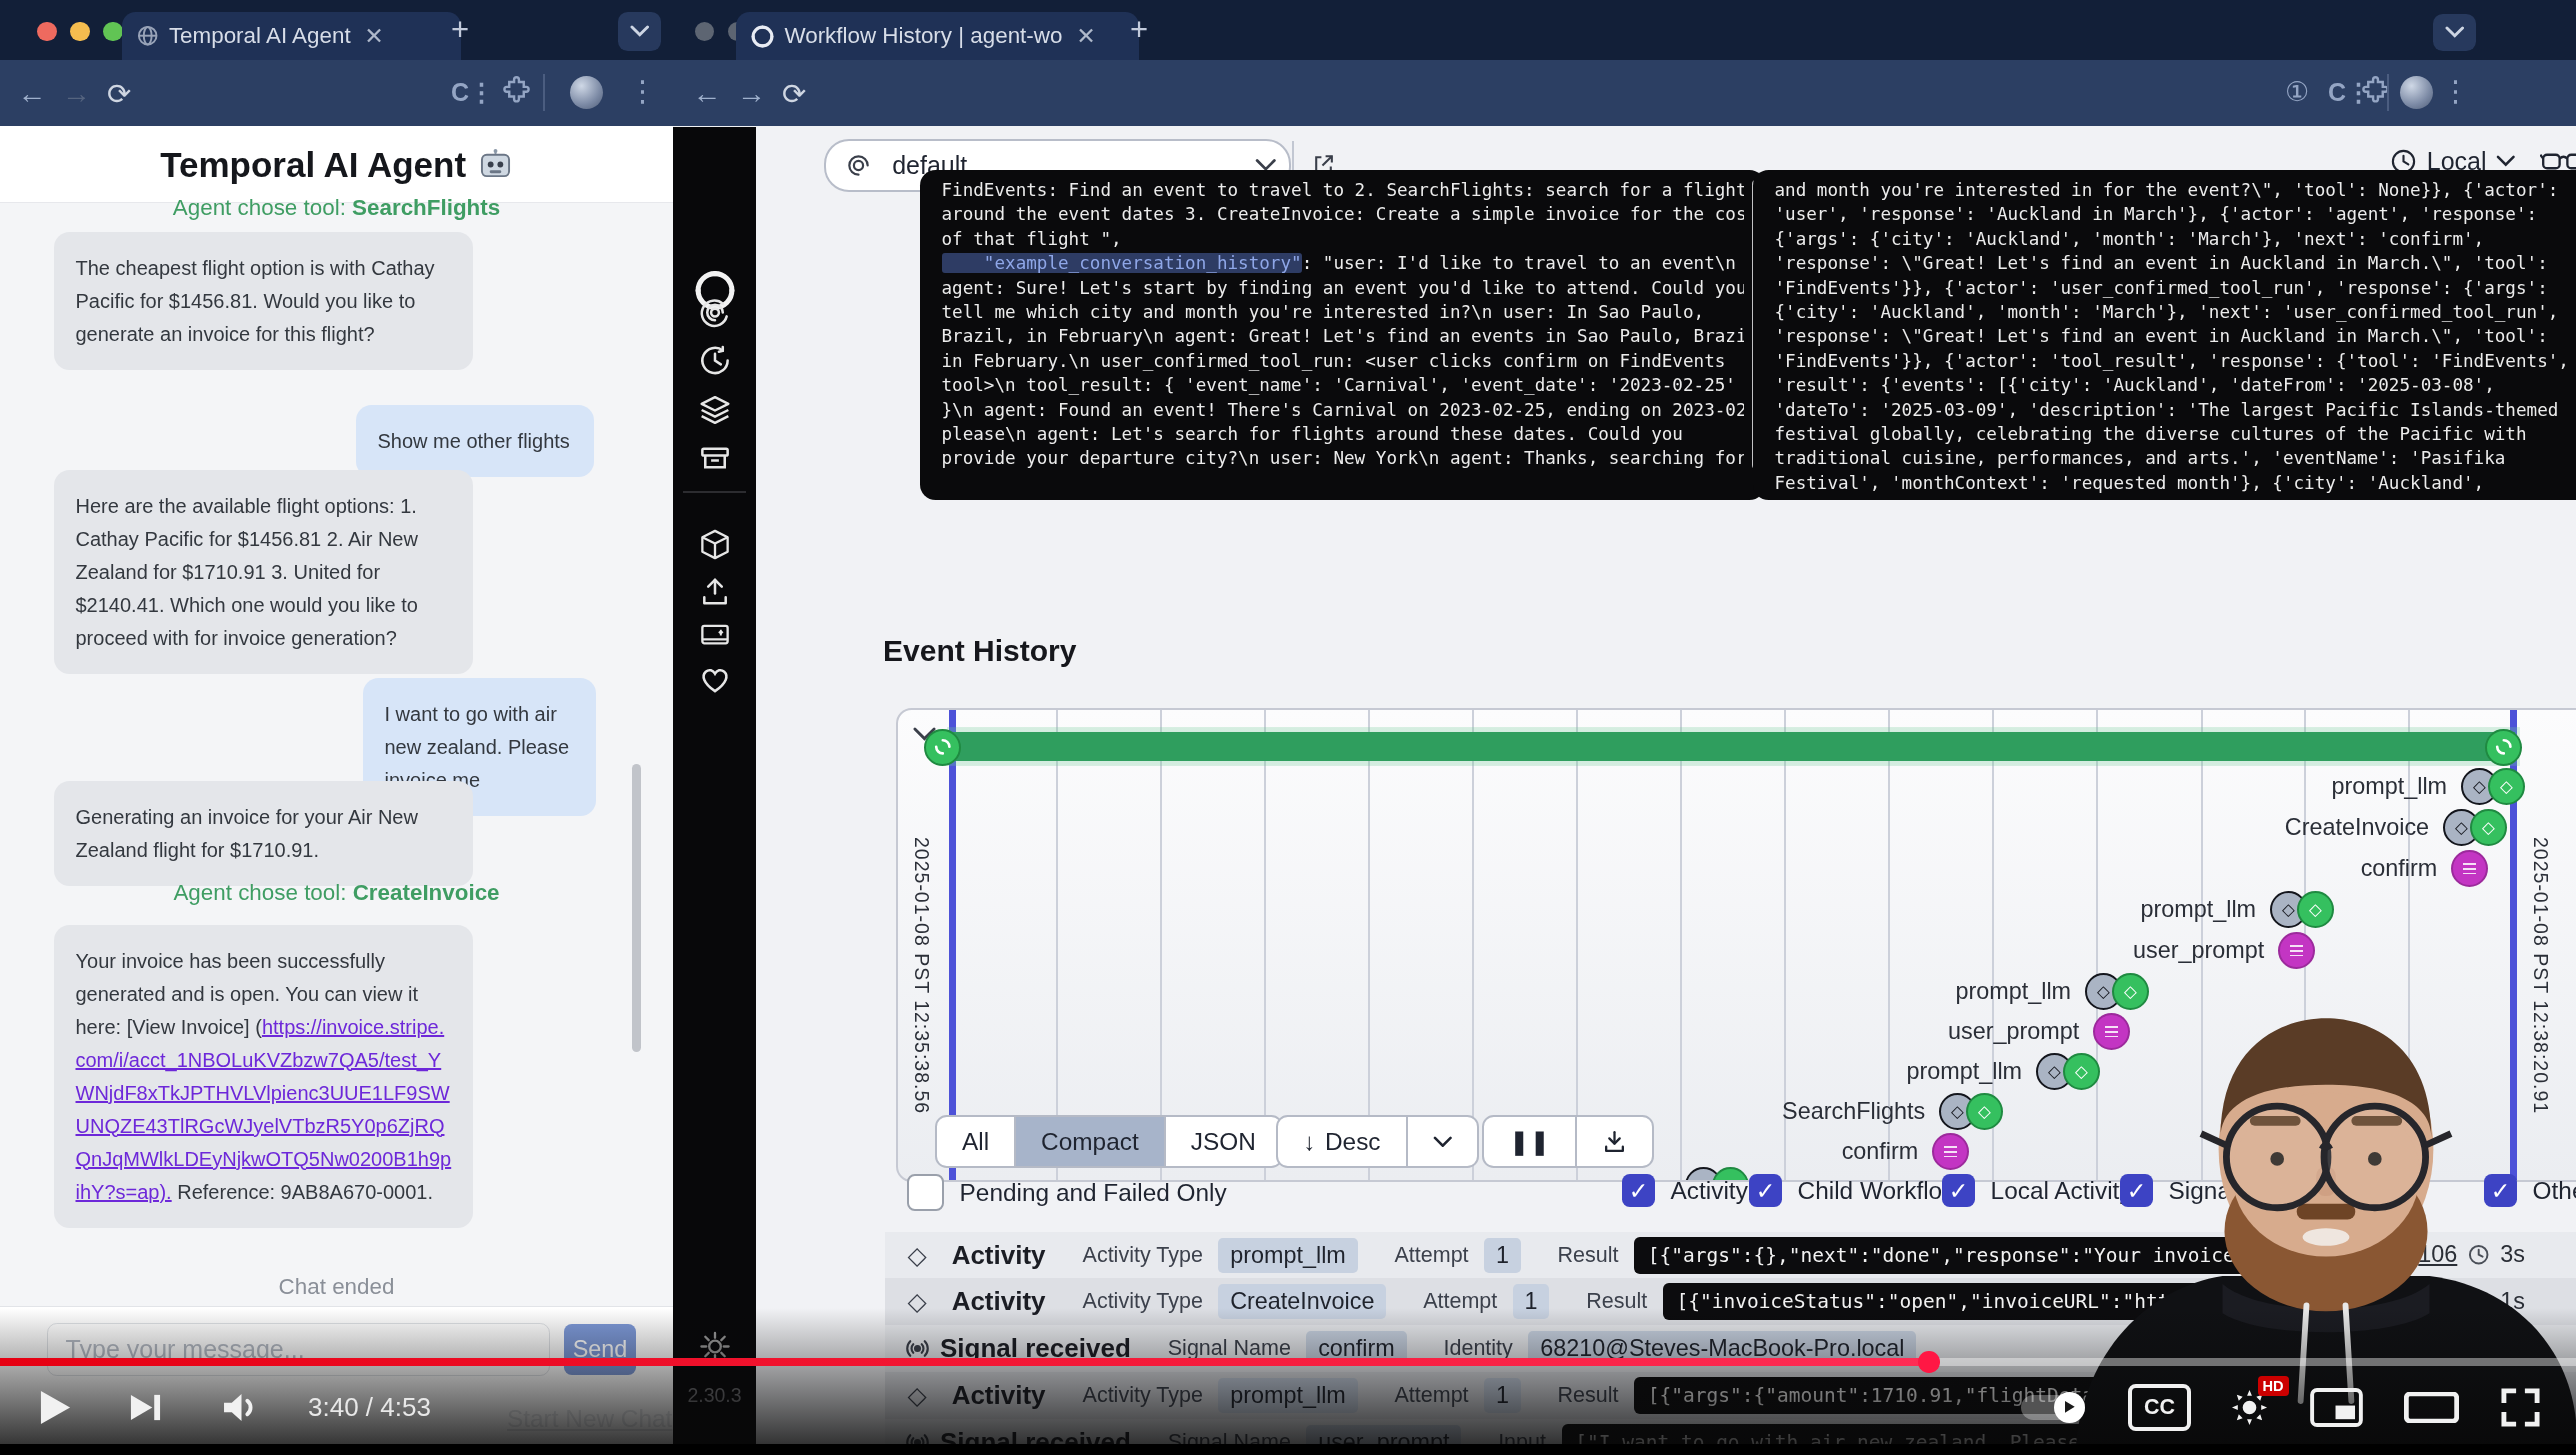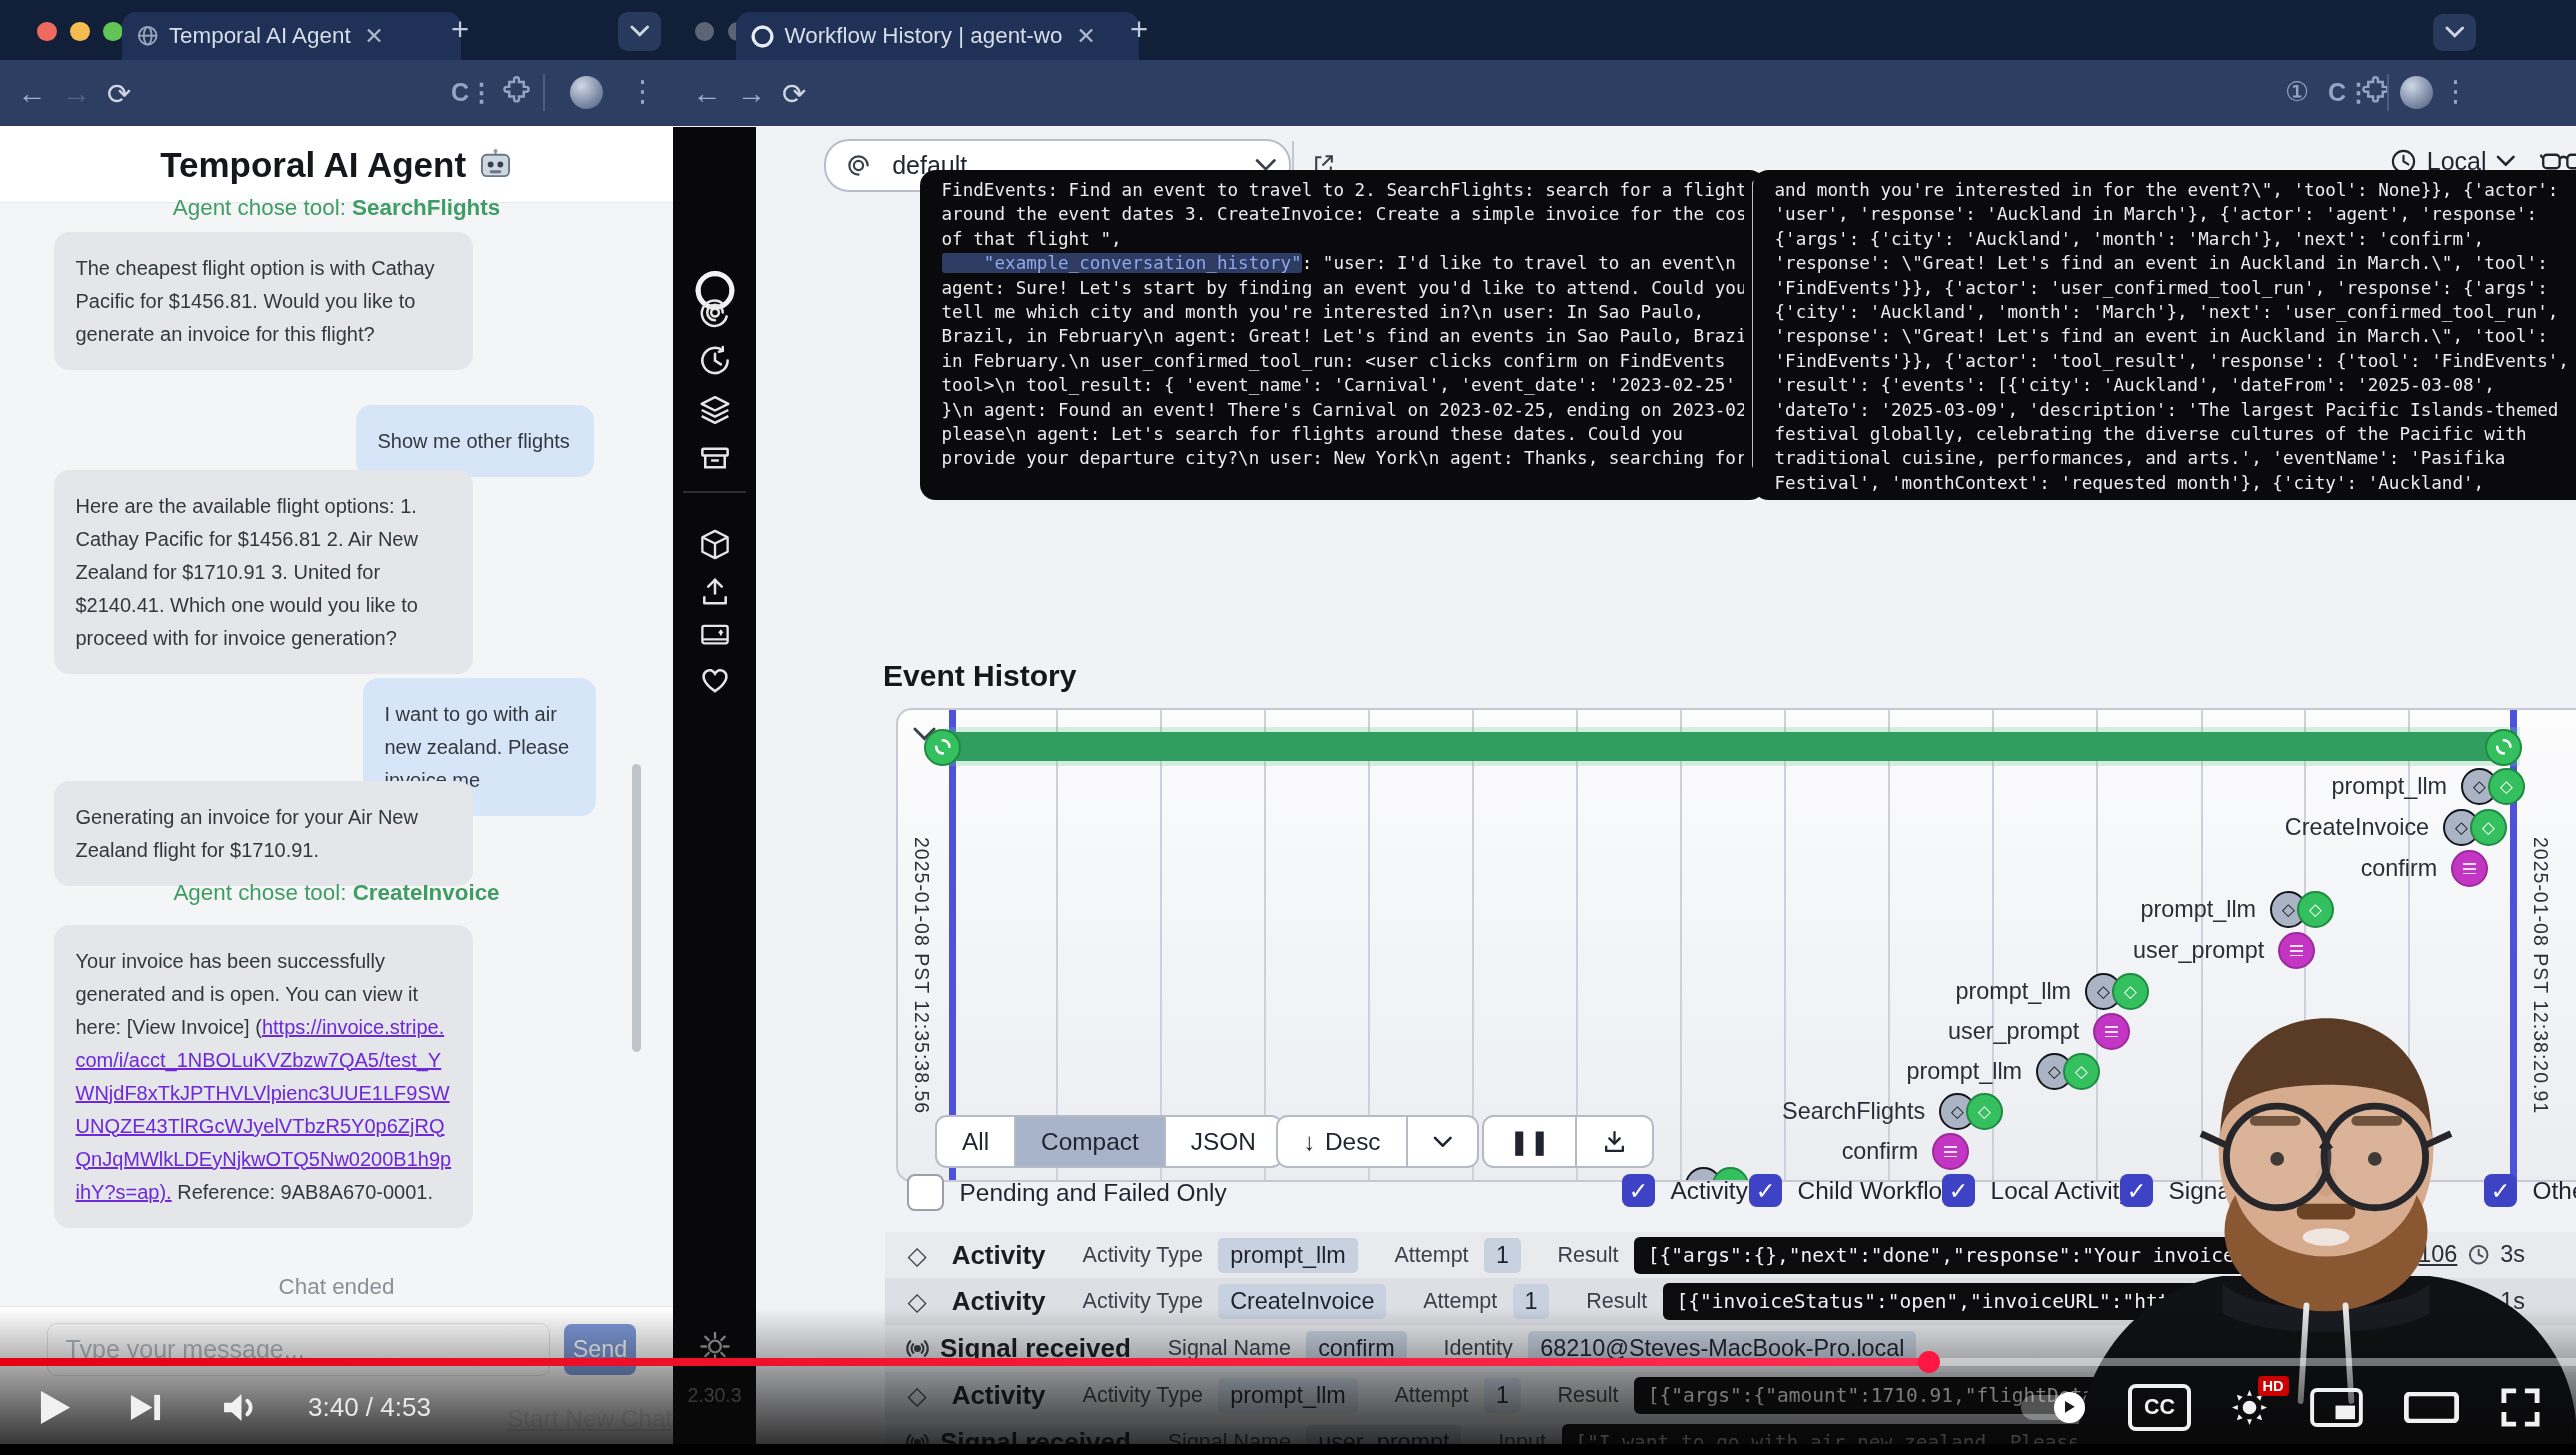--- a/index.html
+++ b/index.html
@@ -53,21 +53,21 @@
   #ns-pill{position:absolute;left:68px;top:11.7px;width:463px;height:49px;background:#fff;border:2px solid #b8bdc9;
            border-radius:25px;display:flex;align-items:center;}
   #ns-label{font-size:25px;color:#1f2430;margin-left:17.6px;}
   .codepanel{position:absolute;top:43px;width:845px;height:324px;background:#0a0a0c;border-radius:15.6px;
              overflow:hidden;padding:5.9px 0 0 0;}
   .codepanel .inner{padding:2px 21.5px 0 21.5px;}
   .cline{font-family:"DejaVu Sans Mono",monospace;font-size:17.6px;line-height:24.4px;color:#ececec;
          white-space:pre;overflow:hidden;}
   .ckey{color:#8fa7e8;background:#2e3c64;border-radius:2.9px;}
   .pscroll{position:absolute;right:4.9px;top:9.8px;width:7.8px;height:289px;background:#e4e4e6;border-radius:3.9px;opacity:.85;}
-  #ev-heading{position:absolute;left:127px;top:532px;font-size:30px;font-weight:600;color:#16171c;}
+  #ev-heading{position:absolute;left:127px;top:507px;font-size:30px;font-weight:600;color:#16171c;}
   #tl-panel{position:absolute;left:140px;top:483px;margin-top:98px;width:1697px;height:470px;background:linear-gradient(#fcfcfd,#ebedf1);
             border:2px solid #c6c9d3;border-radius:15.6px;overflow:hidden;}
   .gridline{position:absolute;top:0;bottom:0;width:2px;background:#ccd0da;}
   .blueline{position:absolute;top:0;bottom:0;width:6.8px;background:#4d52d8;}
   #tl-bar{position:absolute;left:54px;top:22.4px;width:1563px;height:29px;background:#2f9e5e;box-shadow:0 0 0 4.9px rgba(110,200,150,.28);}
   .tl-row{position:absolute;display:flex;align-items:center;gap:13.7px;height:39px;}
   .tl-label{font-size:23.4px;color:#2a2e37;white-space:nowrap;}
   .circ{width:37px;height:37px;border-radius:50%;display:flex;align-items:center;justify-content:center;
         font-size:16.6px;box-sizing:border-box;}
   .c-gray{background:#aab4c4;border:2.9px solid #14161d;color:#14161d;}

